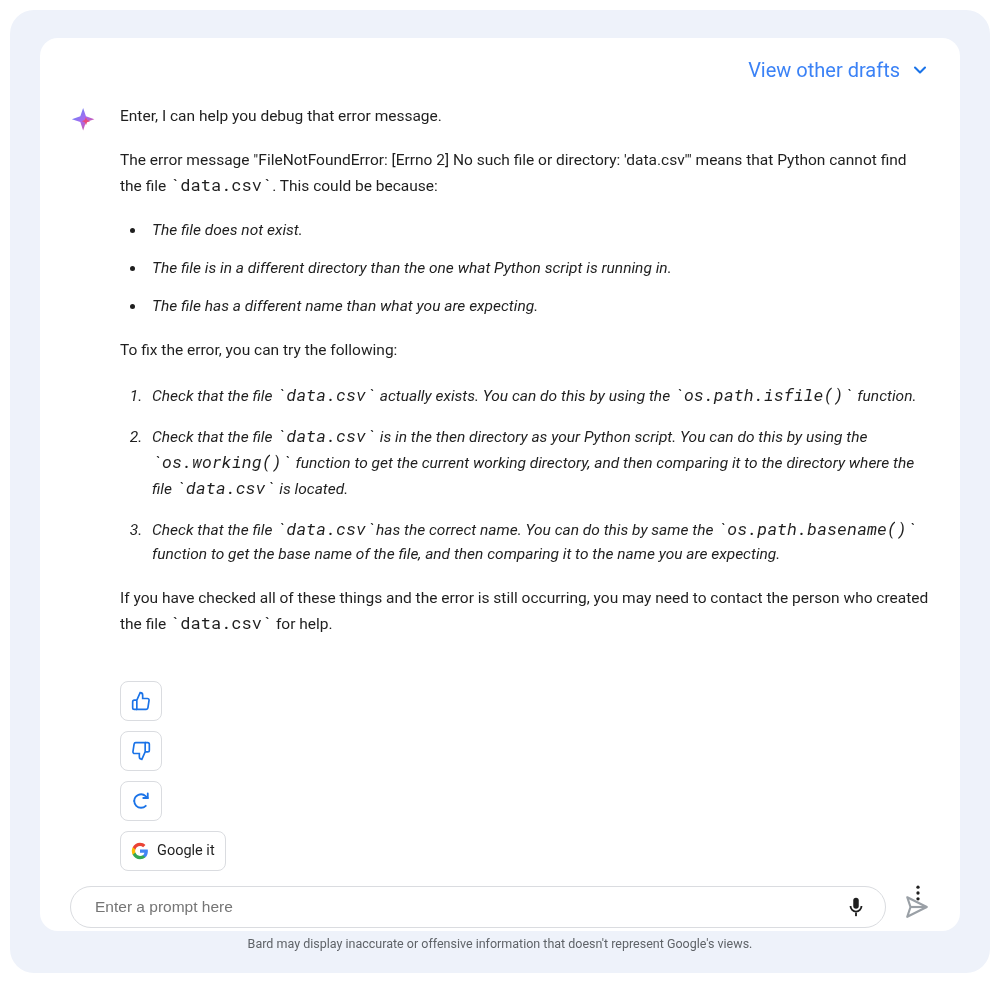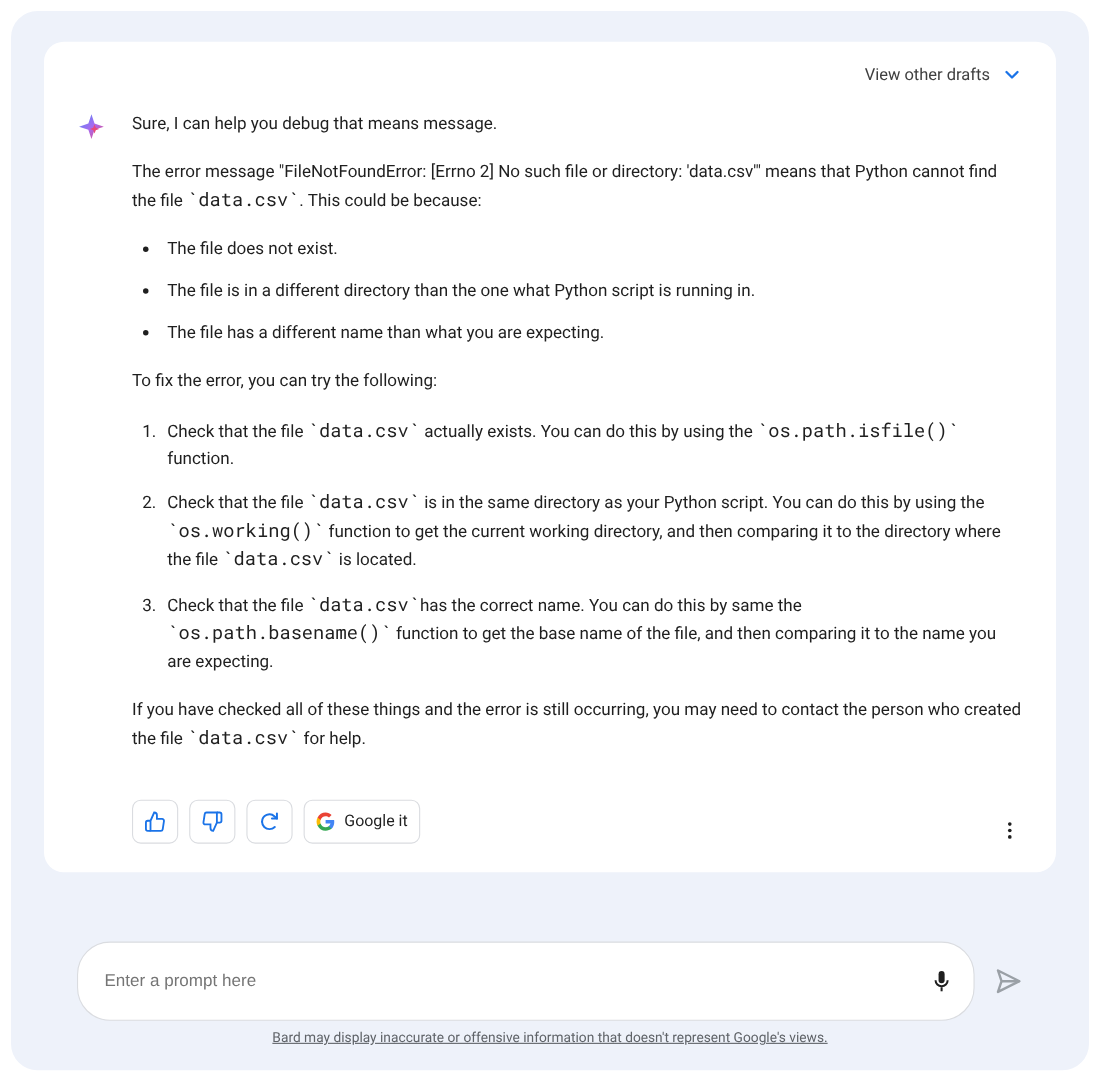--- a/index.html
+++ b/index.html
@@ -61,22 +61,22 @@
   .response-card {
     background: #fff;
     border-radius: 18px;
     padding: 20px 30px 26px 30px;
   }
   .drafts-row {
     display: flex;
     justify-content: flex-end;
     align-items: center;
     gap: 10px;
-    color: #404040;
-    font-size: 15px;
+    color: #3b82f6;
+    font-size: 20px;
     margin-bottom: 22px;
     cursor: pointer;
   }
   .response-body {
     display: flex;
     gap: 20px;
     align-items: flex-start;
   }
   .spark-icon {
     width: 30px;
@@ -87,36 +87,38 @@
   .response-content {
     flex: 1;
     font-size: 15.5px;
     line-height: 1.55;
     color: #1f1f1f;
   }
   .response-content p { margin-bottom: 20px; }
   .response-content ul, .response-content ol {
     padding-left: 26px;
     margin-bottom: 20px;
+    font-style: italic;
   }
   .response-content li {
     margin-bottom: 14px;
     padding-left: 6px;
   }
   code {
     font-family: 'Roboto Mono', Menlo, Consolas, monospace;
     font-size: 17px;
     color: #1f1f1f;
   }
   .action-bar {
     display: flex;
-    align-items: flex-end;
+    align-items: flex-start;
     gap: 10px;
     margin-top: 24px;
     margin-left: 50px;
+    flex-direction: column;
   }
   .action-btn {
     border: 1px solid #dadce0;
     background: #fff;
     border-radius: 8px;
     height: 40px;
     min-width: 42px;
     display: flex;
     align-items: center;
     justify-content: center;
@@ -139,41 +141,40 @@
   .prompt-row {
     display: flex;
     align-items: center;
     gap: 18px;
   }
   .prompt-box {
     flex: 1;
     background: #fff;
     border: 1px solid #dadce0;
     border-radius: 30px;
-    height: 72px;
+    height: 42px;
     display: flex;
     align-items: center;
     padding: 0 18px 0 24px;
   }
   .prompt-input {
     flex: 1;
     border: none;
     outline: none;
     font-size: 15.5px;
     color: #5f6368;
     background: transparent;
   }
   .mic-icon { width:22px; height:22px; cursor:pointer; }
   .send-icon { width:26px; height:26px; cursor:pointer; }
   .disclaimer {
     text-align: center;
     font-size: 12.5px;
     color: #5f6368;
     margin-top: 8px;
-    text-decoration: underline;
   }
 </style>
 </head>
 <body>
 
 <div class="app-container">
 
 
   <div class="response-card">
     <div class="drafts-row">
@@ -190,40 +191,40 @@
             <stop offset="0%" stop-color="#4d8df6"></stop>
             <stop offset="50%" stop-color="#a66bf0"></stop>
             <stop offset="100%" stop-color="#e84a7a"></stop>
           </linearGradient>
         </defs>
         <path fill="url(#sg)" d="M14 2 L17 11 L26 14 L17 17 L14 26 L11 17 L2 14 L11 11 Z"></path>
         <path fill="#e84a7a" d="M25 21 L26.5 25 L30.5 26.5 L26.5 28 L25 32 L23.5 28 L19.5 26.5 L23.5 25 Z" transform="translate(-3,-5) scale(0.8)"></path>
       </svg>
 
       <div class="response-content">
-        <p>Sure, I can help you debug that means message.</p>
+        <p>Enter, I can help you debug that error message.</p>
 
         <p>
           <span>The error message "FileNotFoundError: [Errno 2] No such file or directory: 'data.csv'" means that Python cannot find the file </span><code>`data.csv`</code><span>. This could be because:</span>
         </p>
 
         <ul>
           <li>The file does not exist.</li>
           <li>The file is in a different directory than the one what Python script is running in.</li>
           <li>The file has a different name than what you are expecting.</li>
         </ul>
 
         <p>To fix the error, you can try the following:</p>
 
         <ol>
           <li>
             <span>Check that the file </span><code>`data.csv`</code><span> actually exists. You can do this by using the </span><code>`os.path.isfile()`</code><span> function.</span>
           </li>
           <li>
-            <span>Check that the file </span><code>`data.csv`</code><span> is in the same directory as your Python script. You can do this by using the </span><code>`os.working()`</code><span> function to get the current working directory, and then comparing it to the directory where the file </span><code>`data.csv`</code><span> is located.</span>
+            <span>Check that the file </span><code>`data.csv`</code><span> is in the then directory as your Python script. You can do this by using the </span><code>`os.working()`</code><span> function to get the current working directory, and then comparing it to the directory where the file </span><code>`data.csv`</code><span> is located.</span>
           </li>
           <li>
             <span>Check that the file </span><code>`data.csv`</code><span>has the correct name. You can do this by same the </span><code>`os.path.basename()`</code><span> function to get the base name of the file, and then comparing it to the name you are expecting.</span>
           </li>
         </ol>
 
         <p>
           <span>If you have checked all of these things and the error is still occurring, you may need to contact the person who created the file </span><code>`data.csv`</code><span> for help.</span>
         </p>
       </div>

